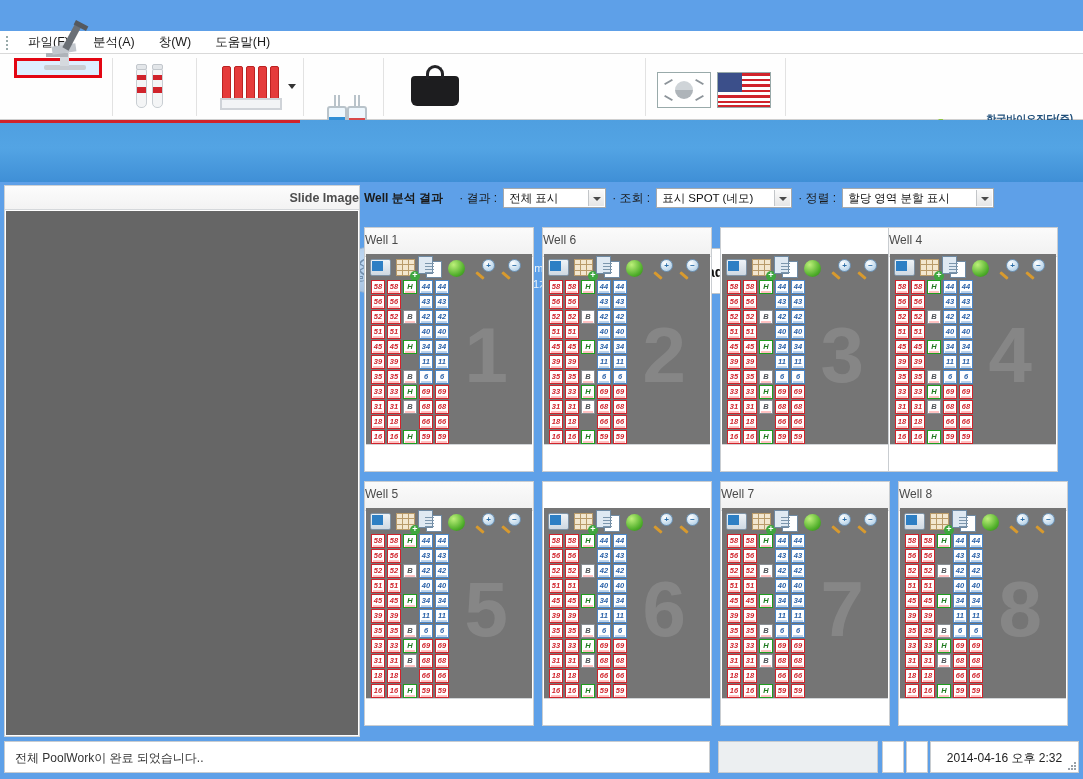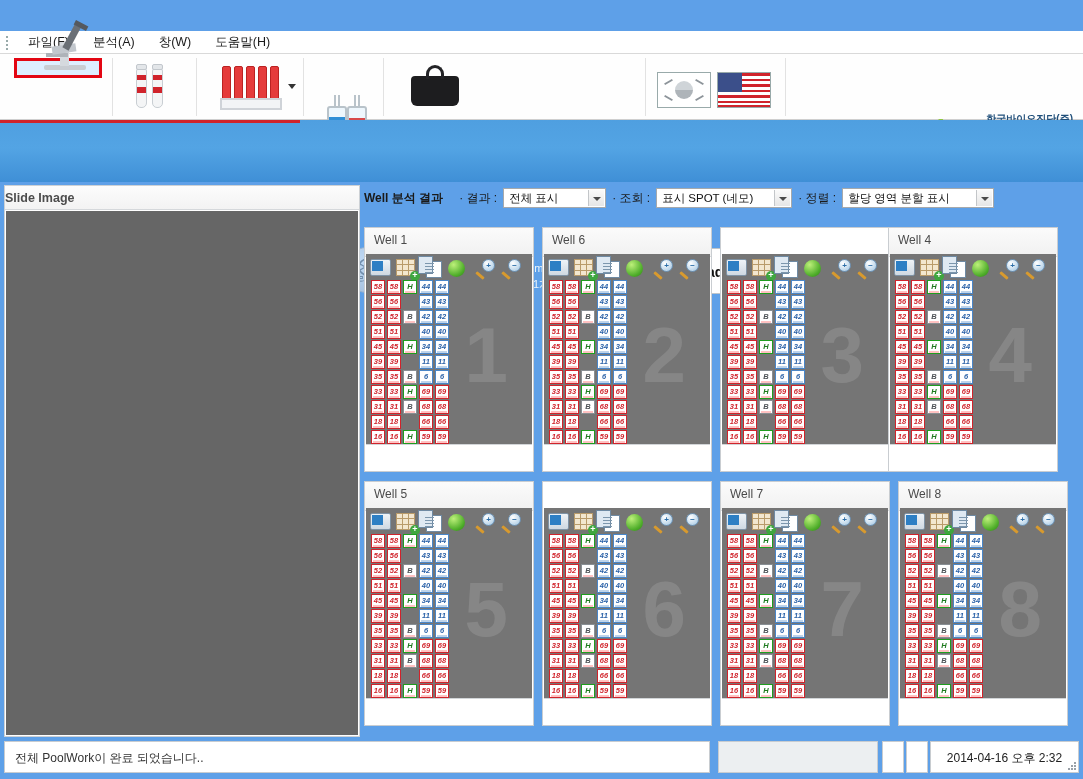--- a/index.html
+++ b/index.html
@@ -114,27 +114,27 @@
      border:1px solid #bfc5ca; }
   .readybox span{ display:block; line-height:46px; text-align:center; font-size:14px; font-weight:bold; color:#111; }
   .crit{ position:absolute; left:822px; top:124px; width:120px; height:54px; }
   .crit .vlab{ position:absolute; left:0; top:0; width:14px; font-size:11px; font-weight:bold; color:#f2f24a; line-height:12.5px; }
   .crit .vals{ position:absolute; left:26px; top:1px; font-size:11.5px; color:#fff; line-height:17.5px; }
 
   
   .content{ position:absolute; left:4px; top:185px; width:1075px; height:552px; }
   .slidepanel{ position:absolute; left:0; top:0; width:356px; height:552px; background:#fff;
      border:1px solid #cdd1d5; }
-  .slidehdr{ height:24px; line-height:24px; text-align:left; font-size:12.5px; font-weight:bold; color:#4d4d4d;
+  .slidehdr{ height:24px; line-height:24px; text-align:right; font-size:12.5px; font-weight:bold; color:#4d4d4d;
      background:linear-gradient(180deg,#fcfcfc,#f3f3f3); border-bottom:1px solid #d5d8db; }
   .slidebody{ position:absolute; left:1px; right:1px; top:25px; bottom:1px; background:#666666; }
 
   .wellarea{ position:absolute; left:360px; top:0; width:715px; height:552px; }
   .well{ position:absolute; width:170px; height:245px; background:#ffffff; border:1px solid #c9cdd1; }
-  .well-hdr{ height:29px; line-height:25px; padding-left:9px; font-size:12px; color:#4a4a4a;
+  .well-hdr{ height:29px; line-height:25px; font-size:12px; color:#4a4a4a;
      background:linear-gradient(180deg,#fbfbfb,#f1f1f1); border-bottom:1px solid #d6d9dc; }
   .well-body{ position:absolute; left:1px; right:1px; top:26px; height:191px; background:#757575; }
   .well-foot{ position:absolute; left:1px; right:1px; bottom:1px; height:26px; background:#fff; border-top:1px solid #d2d5d8; }
   .well-watermark{ position:absolute; right:24px; top:26px; font-size:78px; font-weight:bold;
      color:rgba(255,255,255,.13); line-height:150px; }
   .well-tools{ position:absolute; left:4px; top:3px; height:22px; display:flex; gap:5px; align-items:center; }
   .icn{ position:relative; width:21px; height:19px; }
 
   
   .ic-monitor{ width:21px;height:17px;background:linear-gradient(180deg,#eef3f7,#cfd9e2); border:1px solid #7f93a5; border-radius:2px;}

